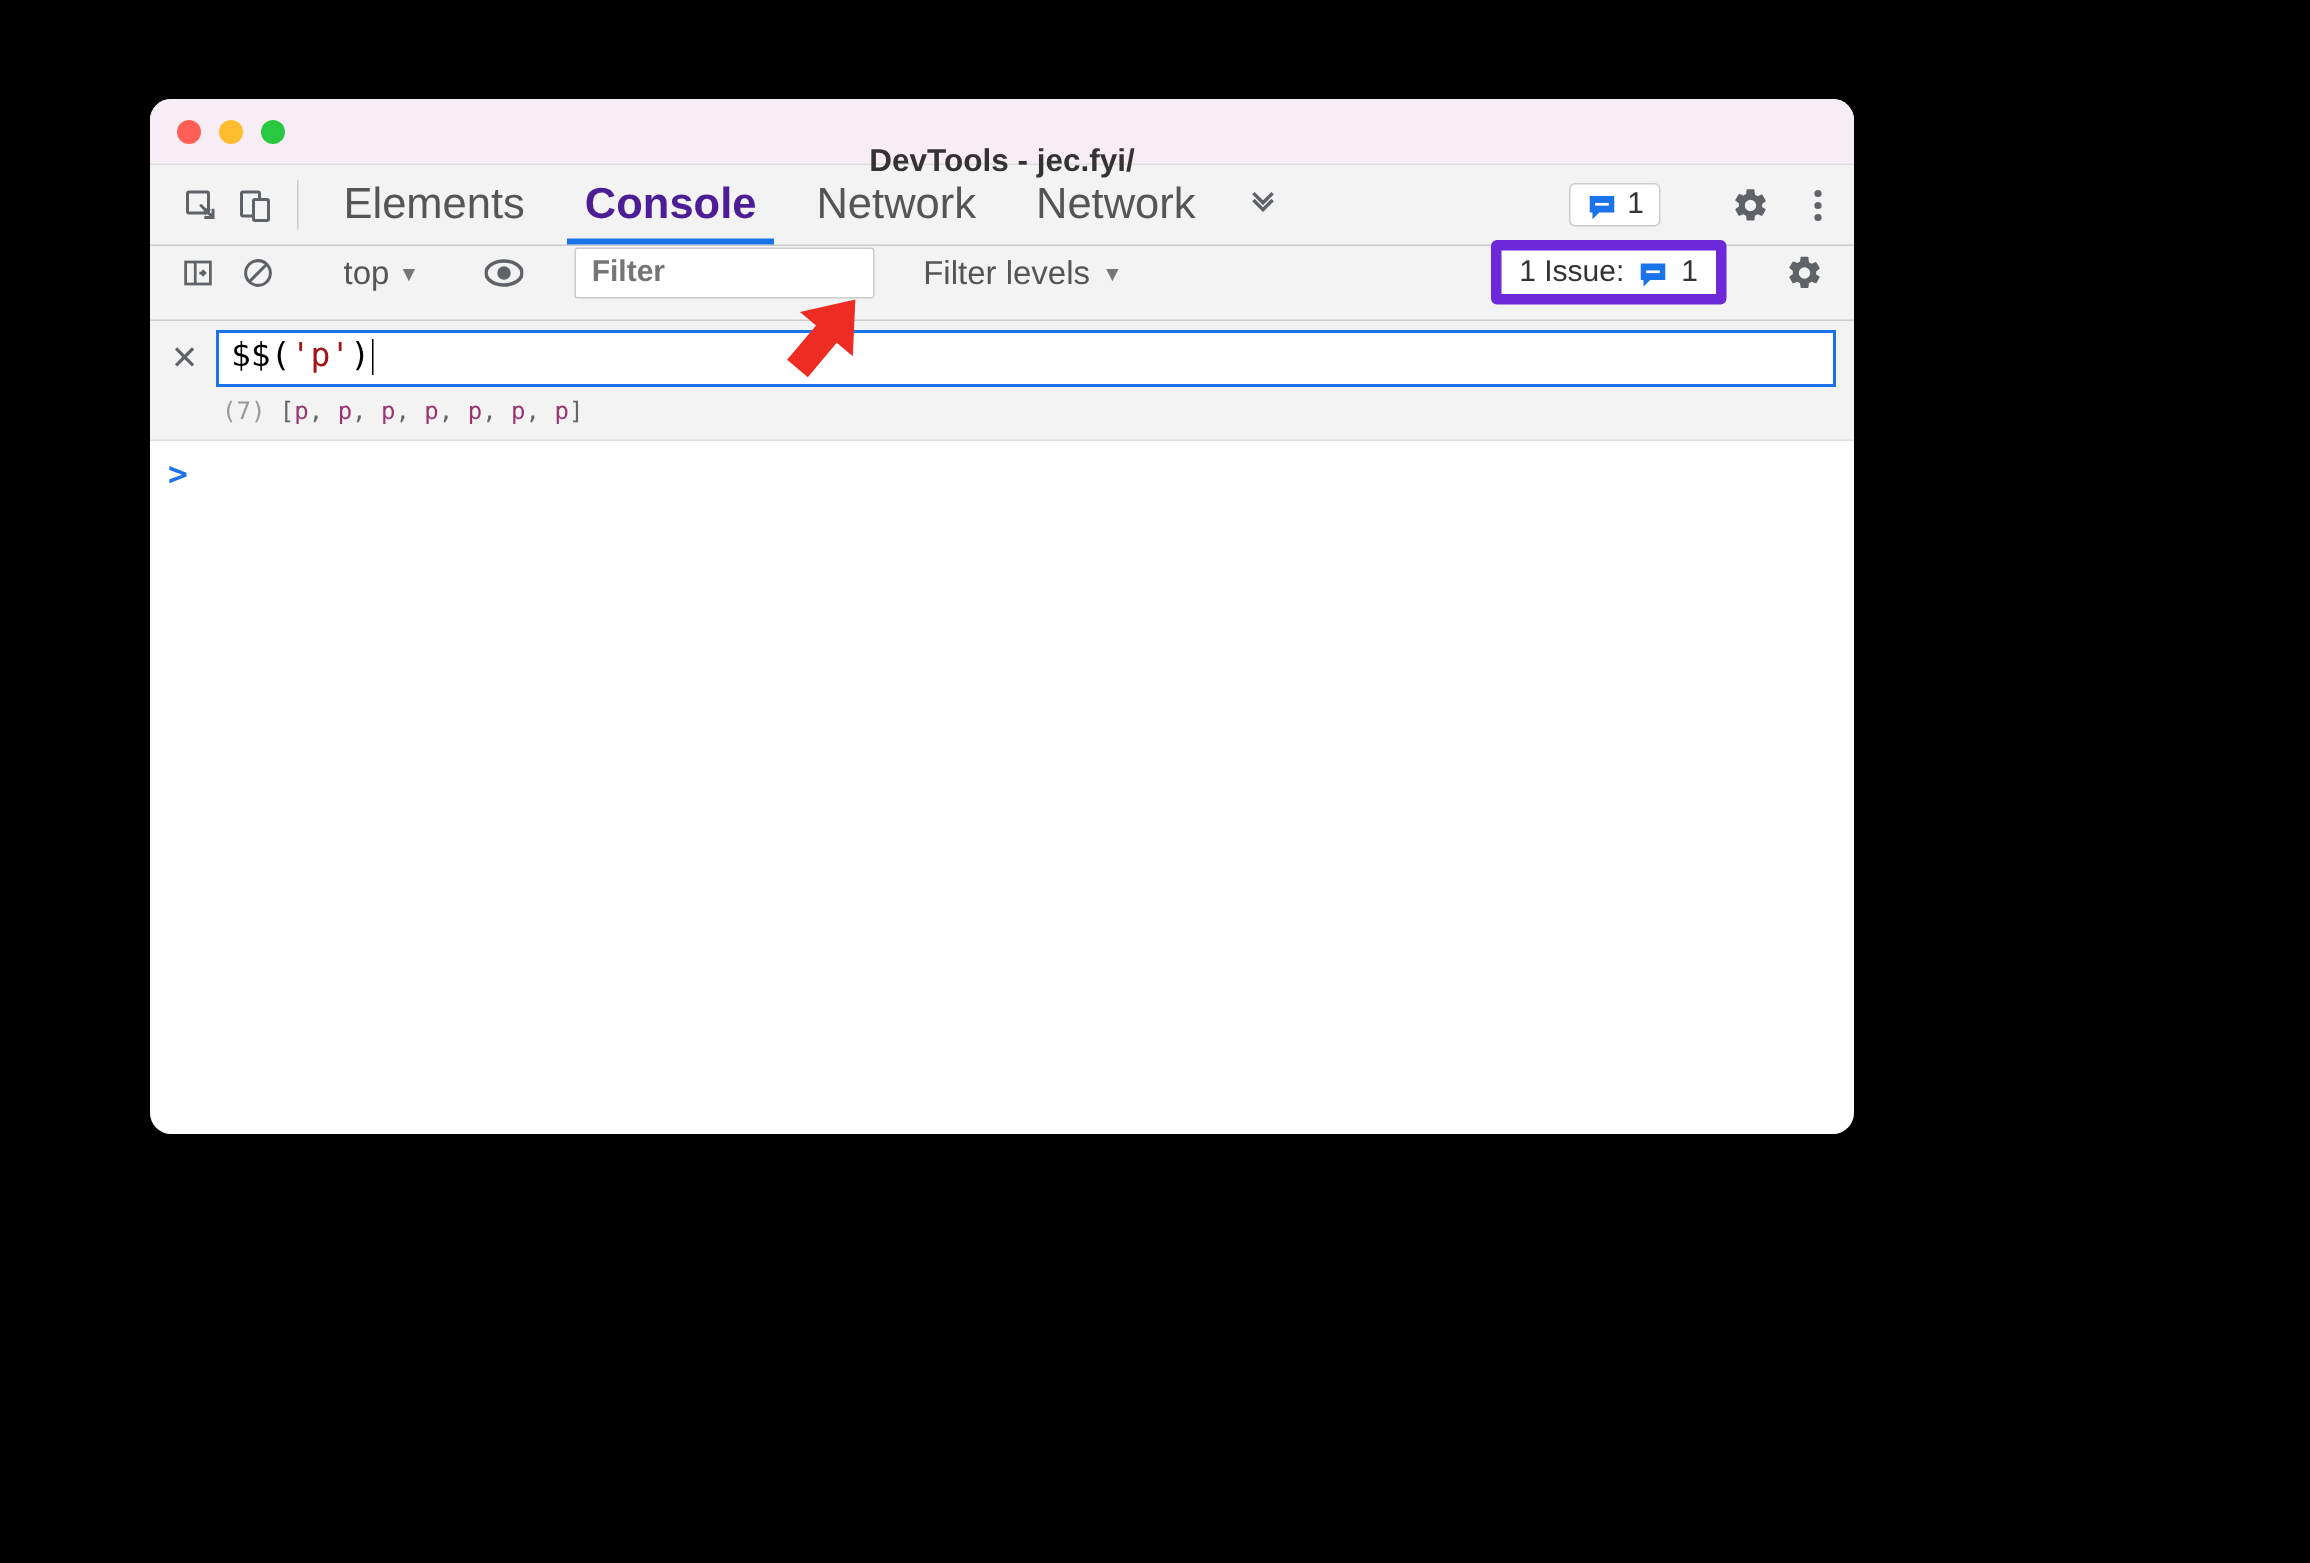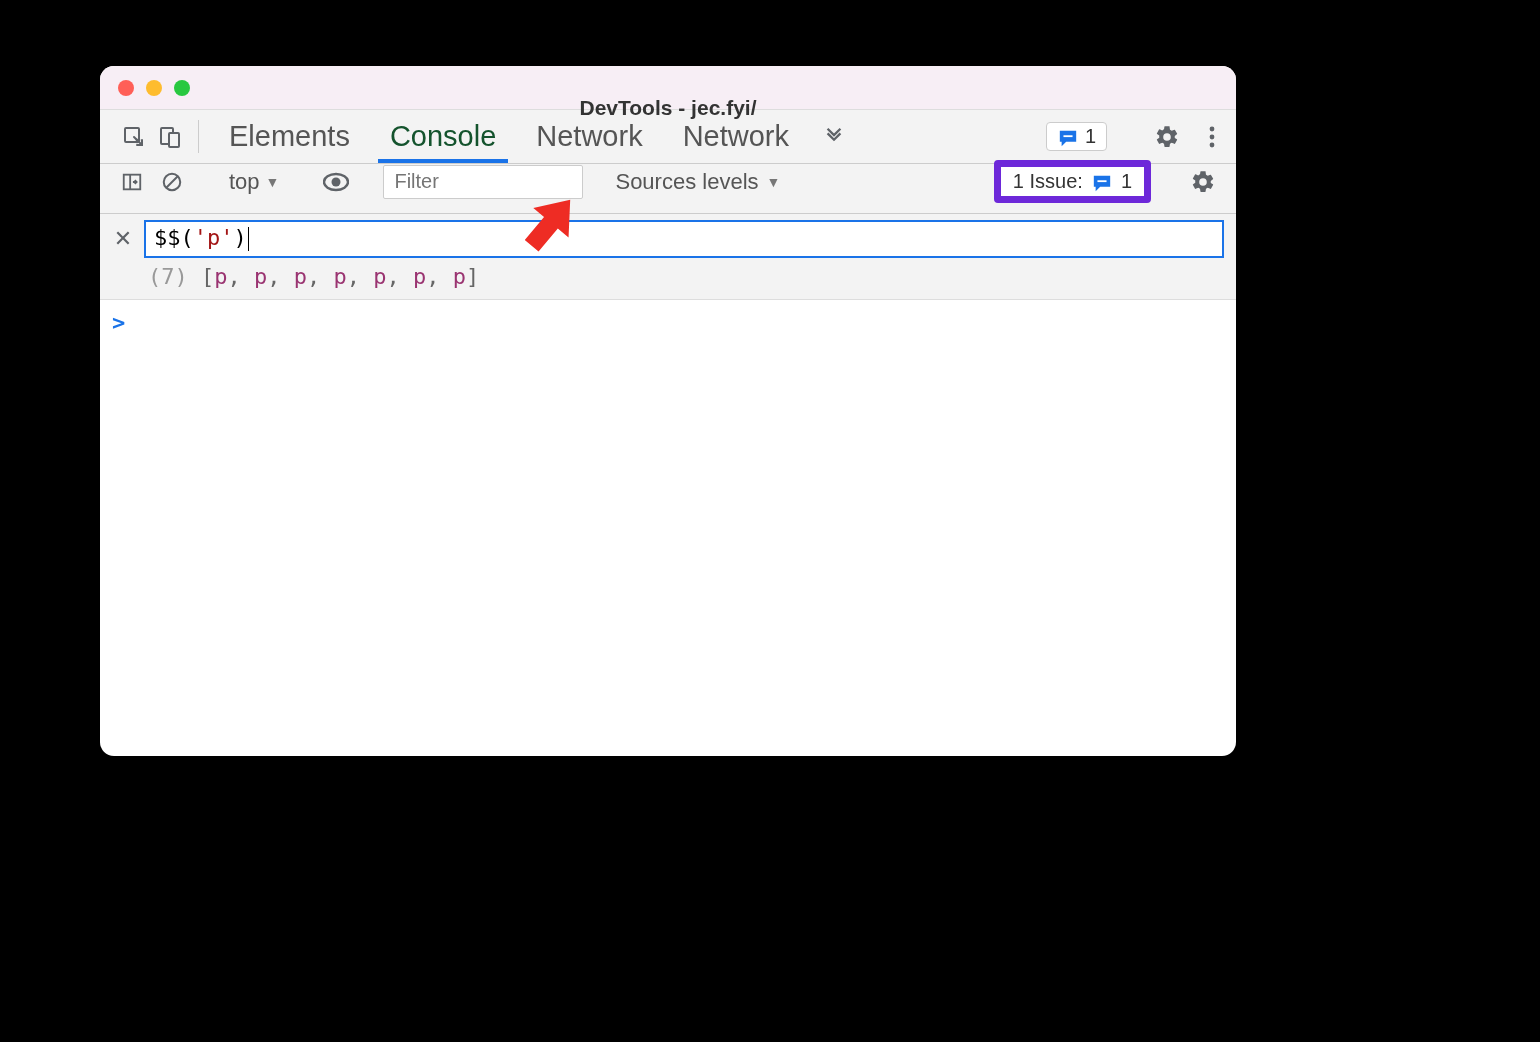--- a/index.html
+++ b/index.html
@@ -78,21 +78,22 @@
   .tab {
     display: flex;
     align-items: center;
     padding: 0 20px;
     font-size: 29px;
     color: #555;
     cursor: pointer;
     position: relative;
   }
   .tab.active {
-    color: #14532d;
+    color: #4c1d95;
+    font-weight: bold;
   }
   .tab.active::after {
     content: "";
     position: absolute;
     left: 8px; right: 8px; bottom: 0;
     height: 4px;
     background: #1a73e8;
   }
   .spacer { flex: 1; }
   .right-cluster {
@@ -156,20 +157,21 @@
   .tri-down { font-size: 14px; color: #777; }
   .filter-input {
     width: 200px;
     height: 34px;
     border: 1px solid #ccc;
     background: #fff;
     font-size: 20px;
     padding: 0 10px;
     color: #888;
     border-radius: 2px;
+    font-weight: bold;
   }
   .levels-btn {
     display:flex;align-items:center;gap:8px;
     font-size: 22px;
     color:#555;
     padding: 0 14px;
     cursor:pointer;
   }
   .issues-btn {
     display:flex;align-items:center;gap:8px;
@@ -214,21 +216,21 @@
   .code-input .cursor {
     display:inline-block;
     width:1px;
     height:24px;
     background:#000;
     vertical-align: middle;
     margin-left:1px;
   }
   .result-row {
     font-family: Menlo, Consolas, monospace;
-    font-size: 22px;
+    font-size: 16px;
     padding: 6px 0 2px 36px;
     color: #666;
   }
   .result-row .num { color: #999; }
   .result-row .br { color: #666; }
   .result-row .elem { color: #9a3471; }
   
   .prompt-area {
     padding: 10px 12px;
   }
@@ -340,21 +342,21 @@
     <div class="sub-btn">
       <svg width="26" height="22" viewBox="0 0 26 22" fill="currentColor">
           <ellipse cx="13" cy="11" rx="12" ry="8" fill="none" stroke="currentColor" stroke-width="2.4"></ellipse>
           <circle cx="13" cy="11" r="4.5"></circle>
         </svg>
     </div>
     <div class="vsep"></div>
     <input class="filter-input" placeholder="Filter" style="">
     <div class="spacer" style="flex:0 0 10px"></div>
     <div class="levels-btn">
-      <span>Sources levels</span>
+      <span>Filter levels</span>
       <span class="tri-down">▼</span>
     </div>
     <div class="spacer"></div>
     <div class="issues-btn">
       <span>1 Issue:</span>
       <span class="feedback-glyph">
         <svg width="22" height="20" viewBox="0 0 24 22">
             <path d="M3 3 H21 V15 H10 L5 20 V15 H3 Z" fill="#1a73e8"></path>
             <rect x="7" y="8" width="10" height="2" fill="#fff"></rect>
           </svg>

